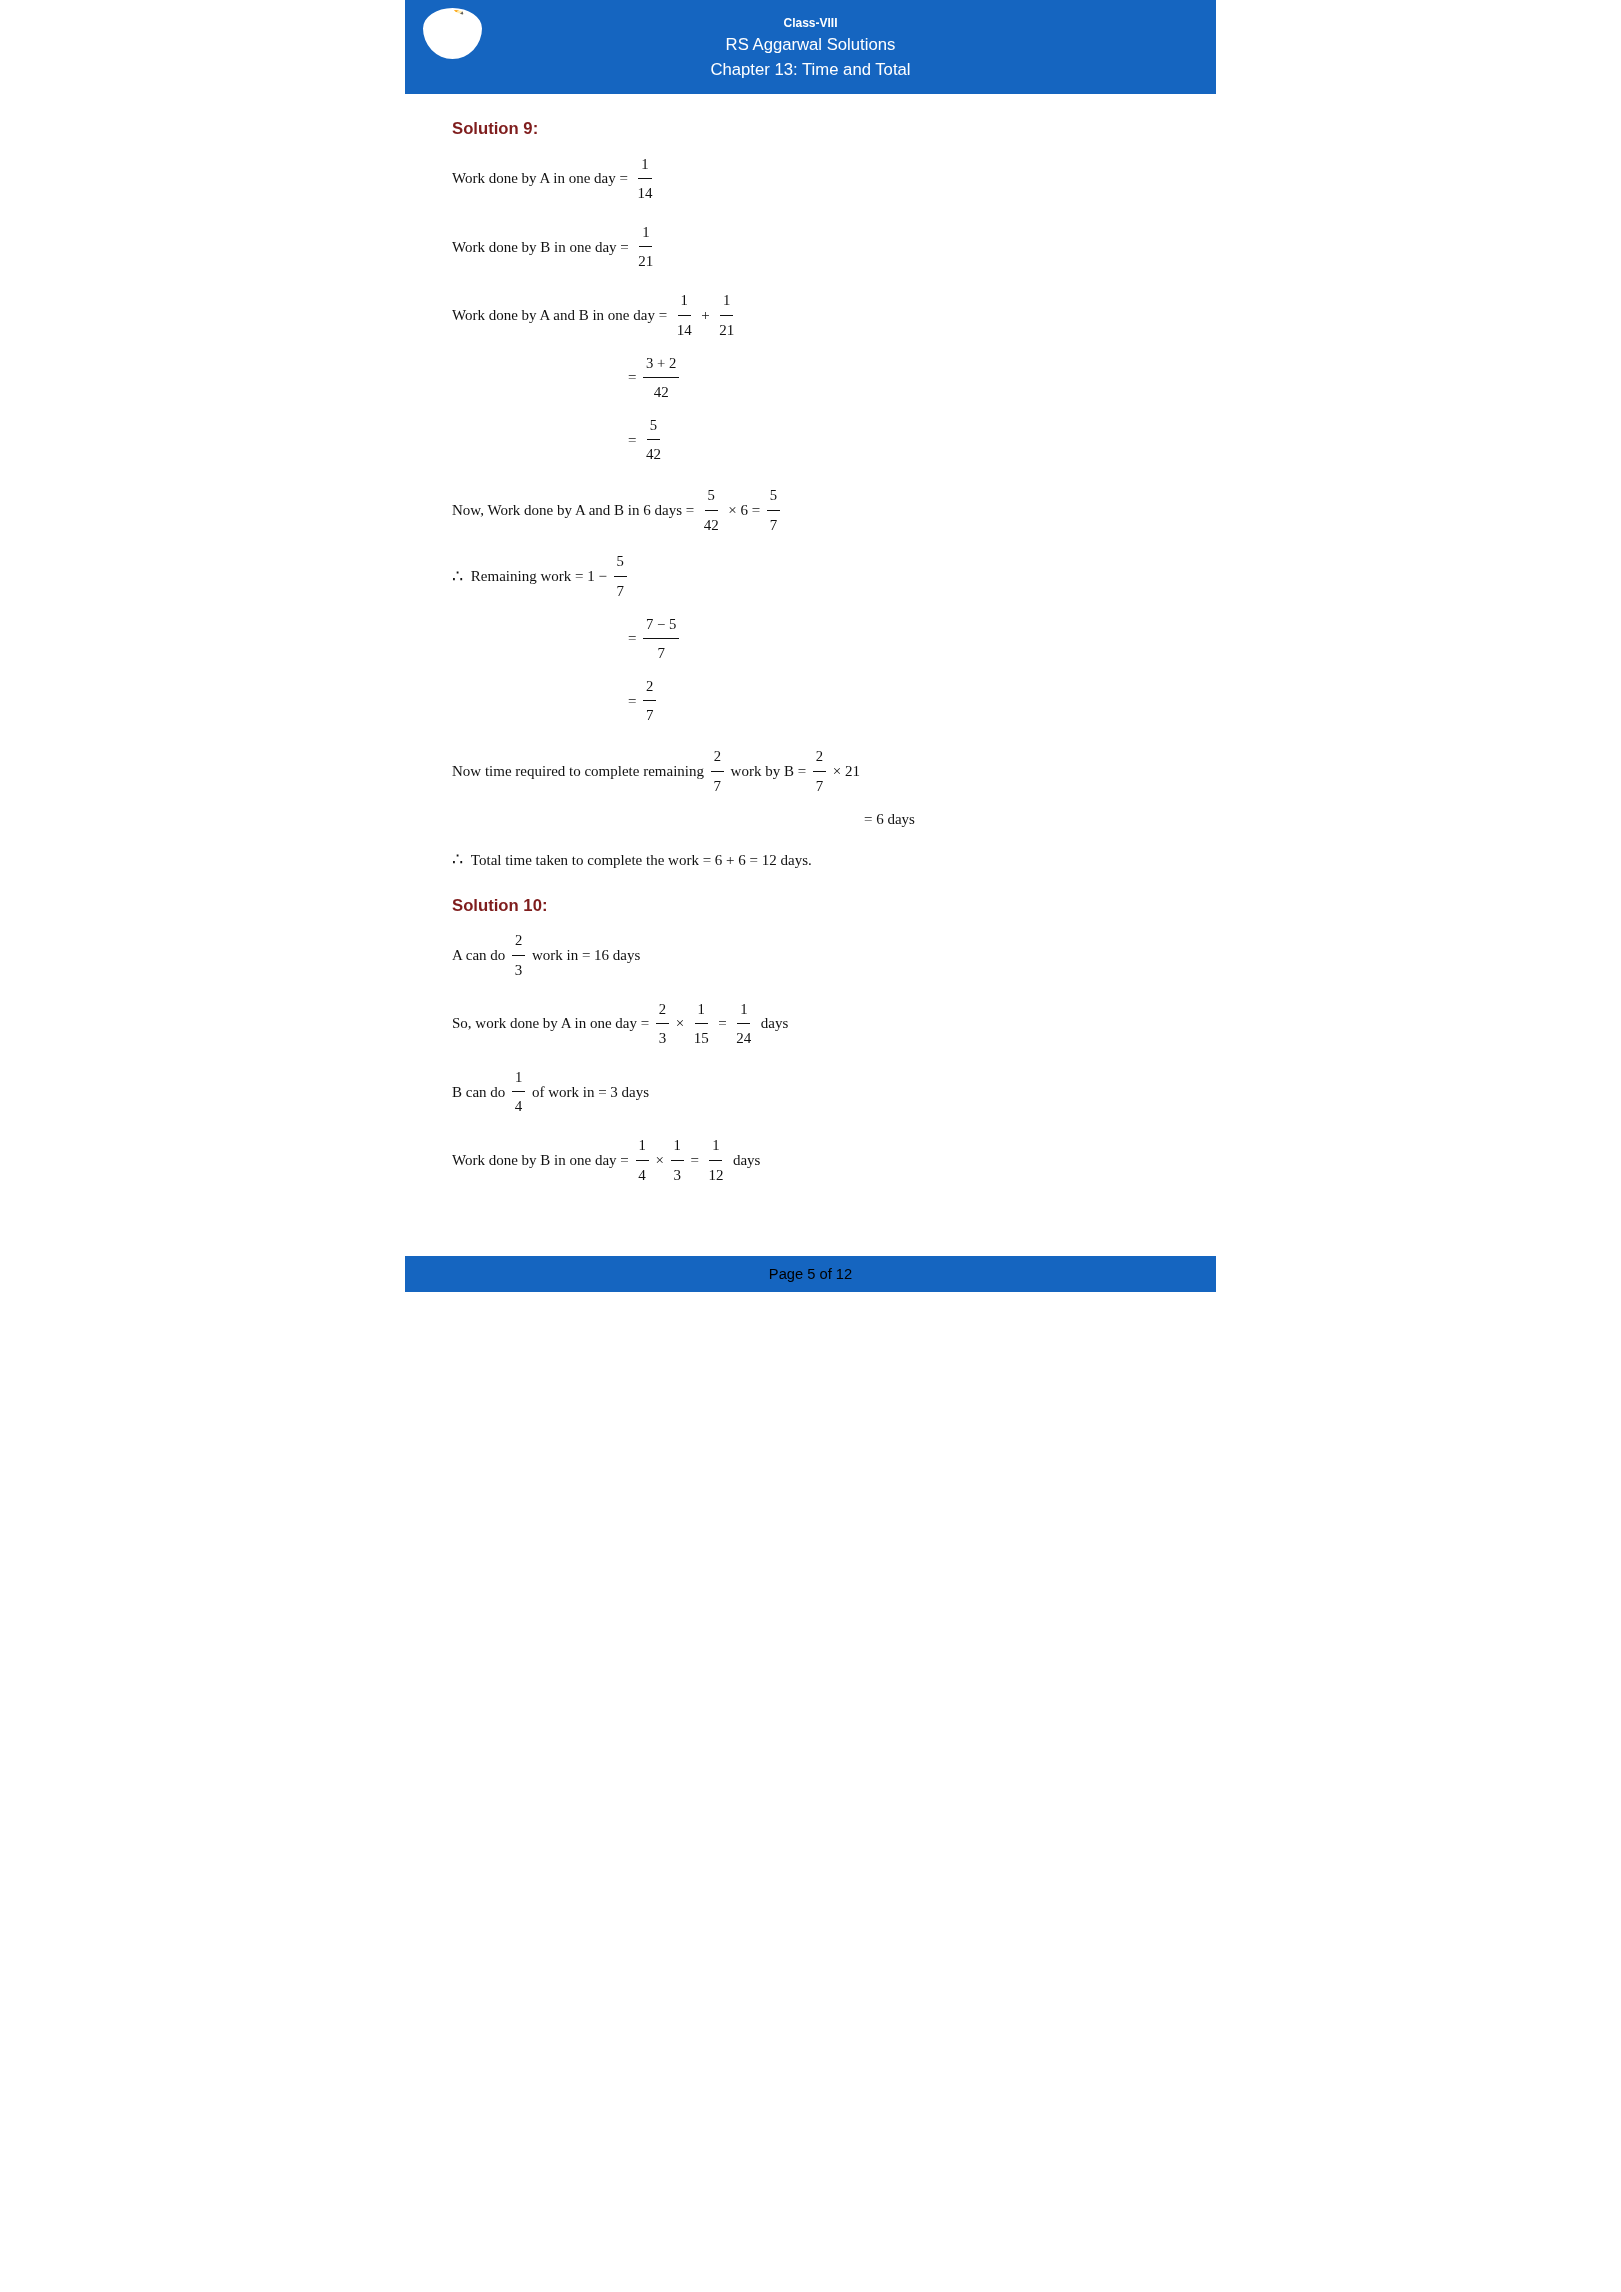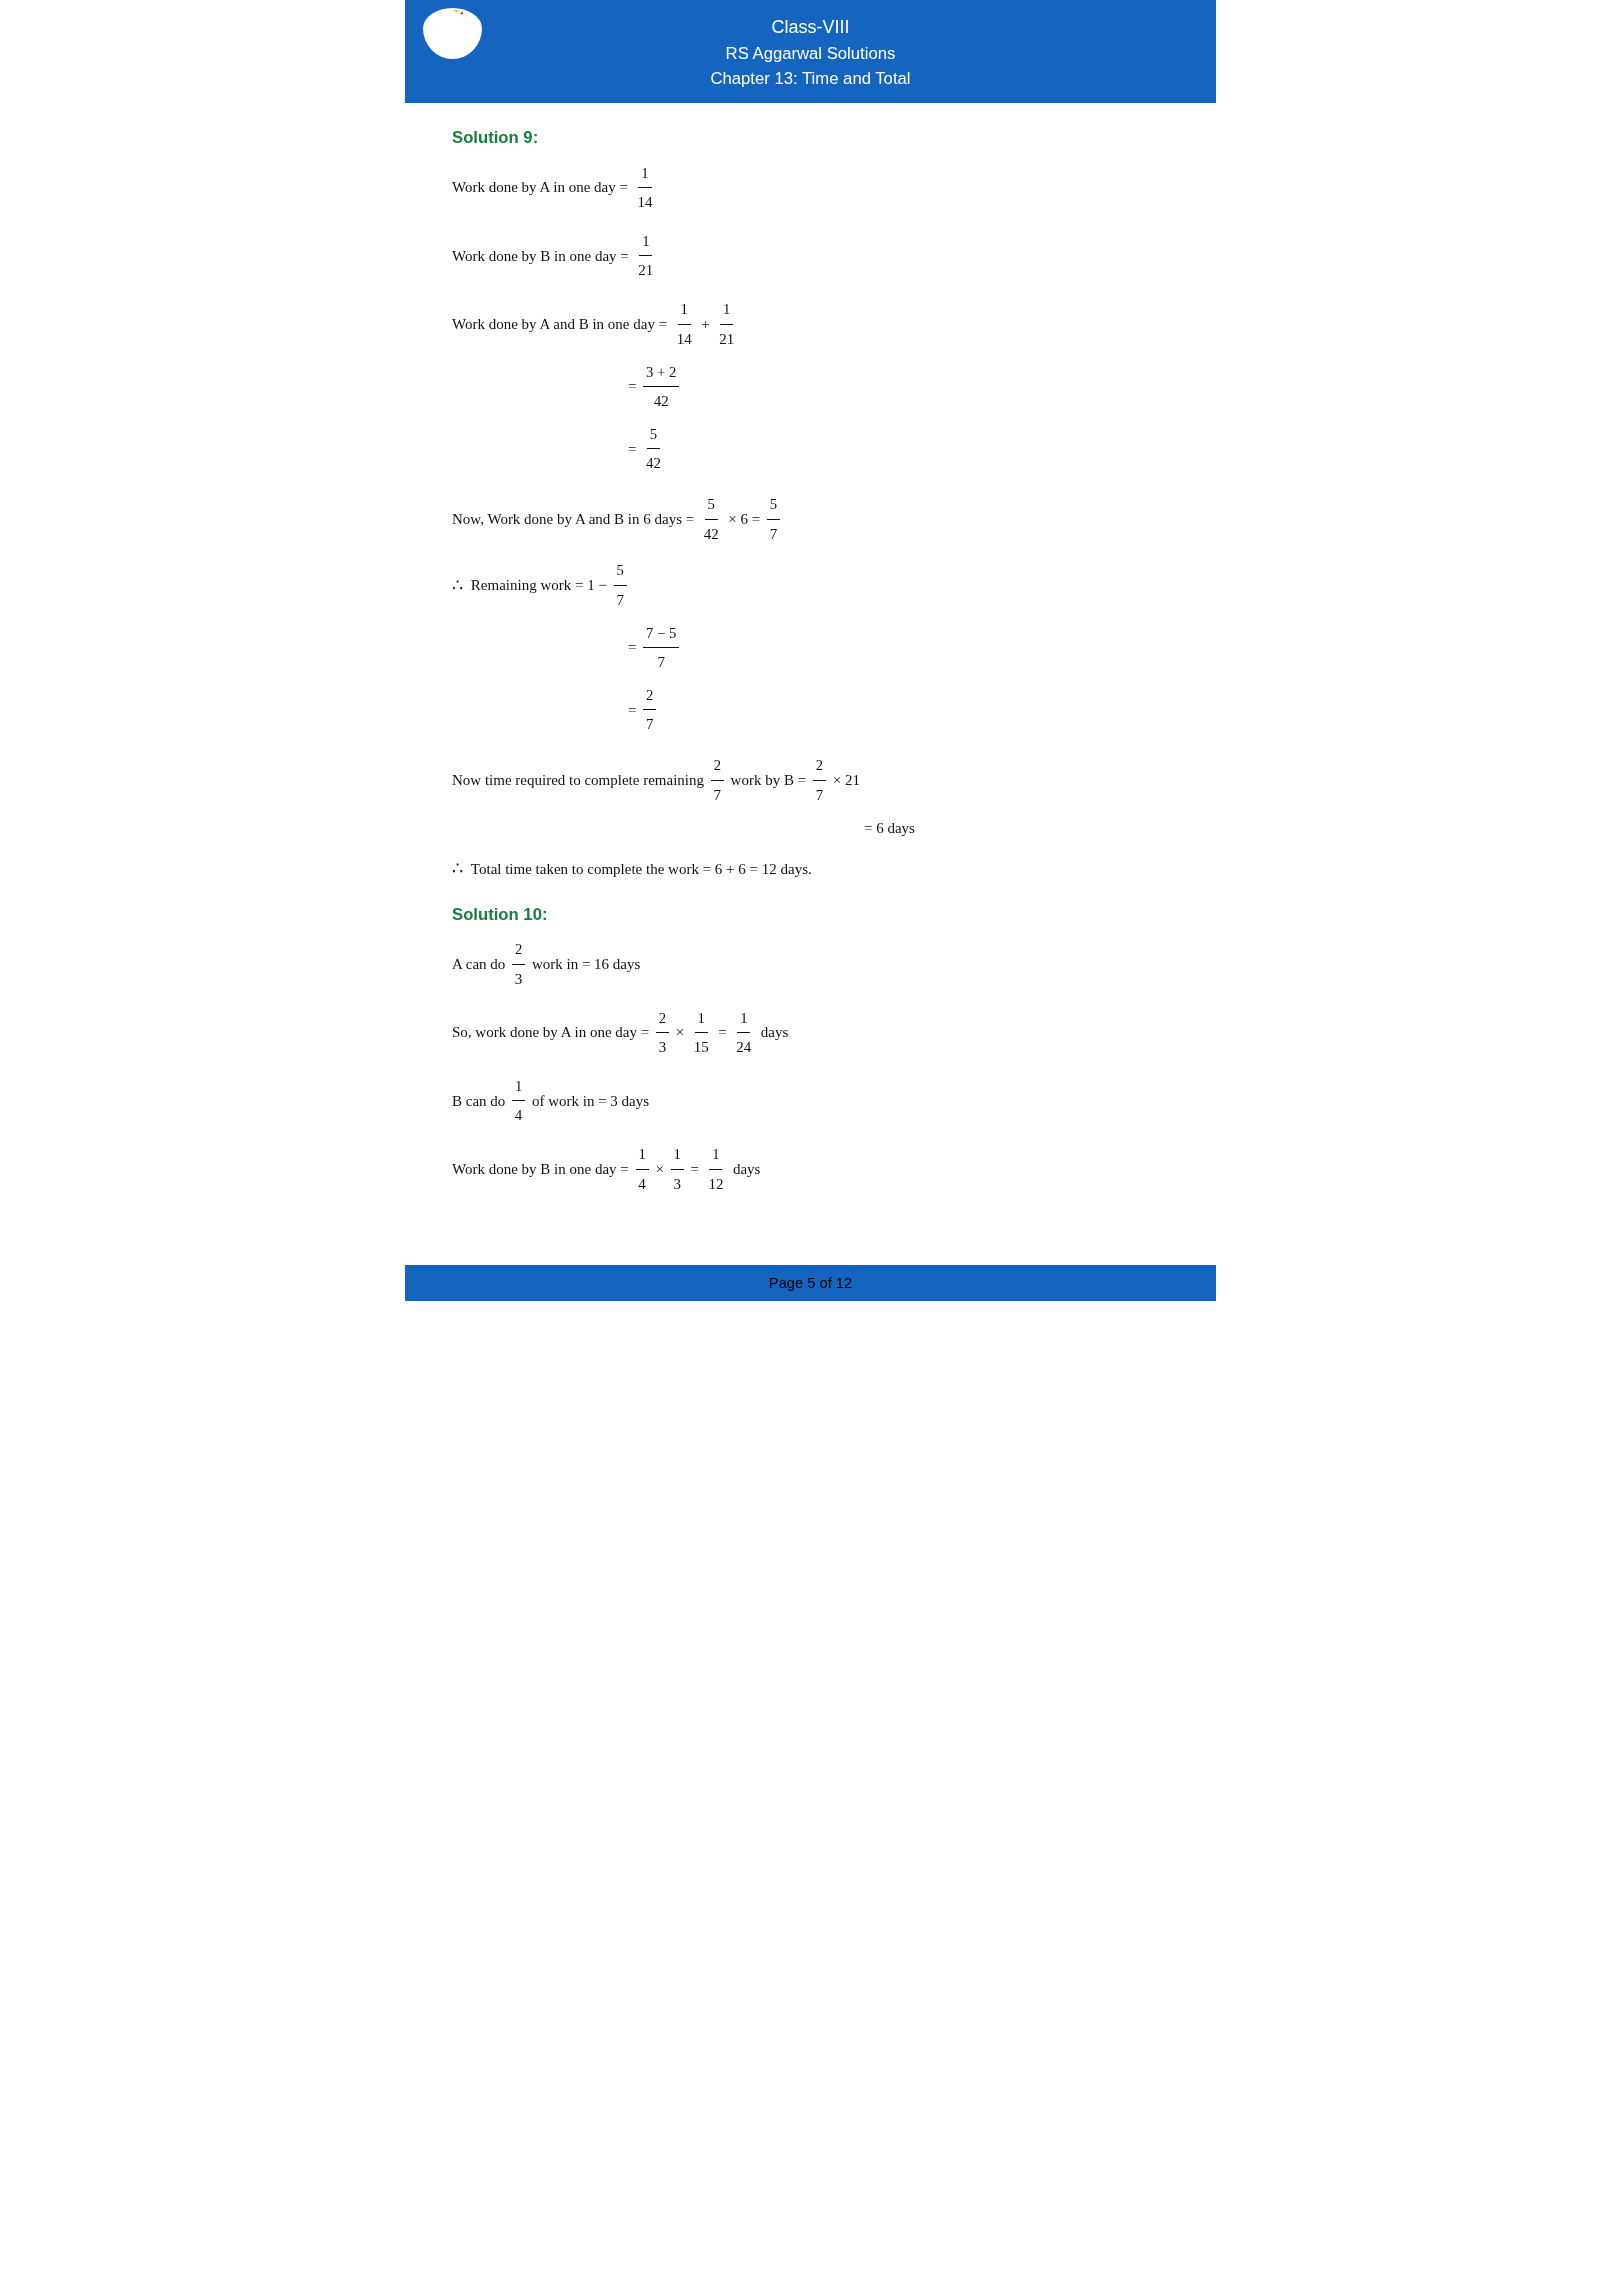--- a/index.html
+++ b/index.html
@@ -26,21 +26,21 @@
     }
     .content {
       padding: 17.6px 47px 29px 47px;
     }
     .intro-line {
       font-size: 15.7px;
       margin-bottom: 17.6px;
       line-height: 1.6;
     }
     .solution-title {
-      color: #15803d;
+      color: #7f1d1d;
       font-size: 16.7px;
       font-weight: bold;
       font-family: Arial, sans-serif;
       margin-bottom: 11.8px;
       margin-top: 7.8px;
     }
     .math-line {
       font-size: 15px;
       margin-bottom: 5.9px;
       line-height: 1.8;
@@ -124,21 +124,21 @@
 <body>
 
 <div class="main-content">
 
   <div class="header-wrap">
     <div class="header">
       <div class="logo-box">
         <span class="logo-pencil">✏️</span>
         <span class="logo-text">Study<br>Path</span>
       </div>
-      <div style="font-weight:normal;font-size:18px;text-align:center;">Class-VIII</div>
+      <div style="font-weight:bold;font-size:12px;text-align:center;">Class-VIII</div>
       <div style="font-size:16.7px;">RS Aggarwal Solutions</div>
       <div style="font-size:16.7px;">Chapter 13: Time and Total</div>
     </div>
   </div>
 
   <div class="content">
 
 
     <div class="solution-block">
       <div class="solution-title">Solution 9:</div>

